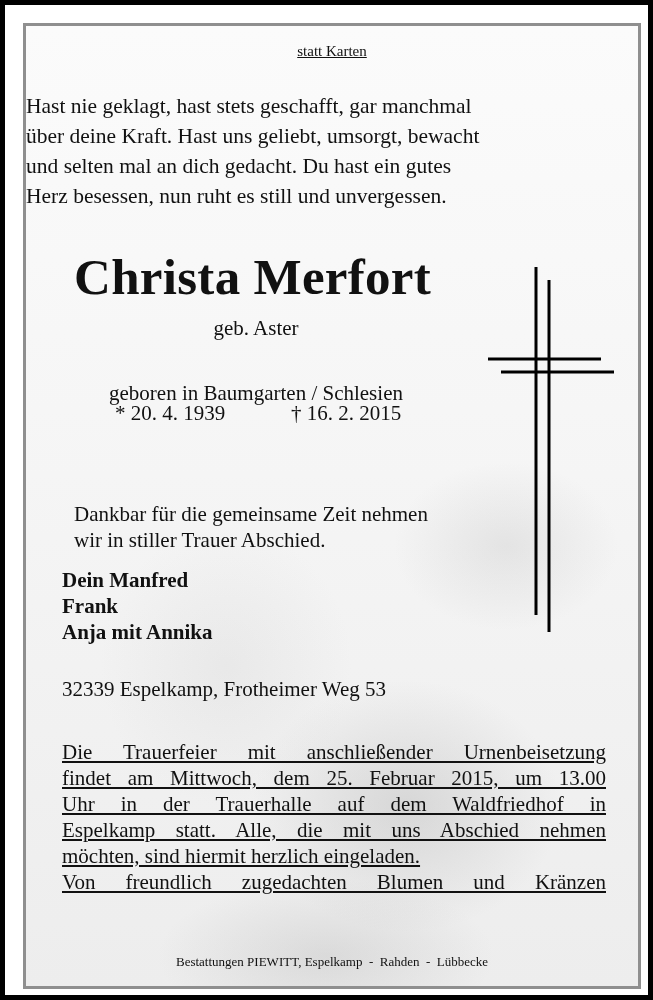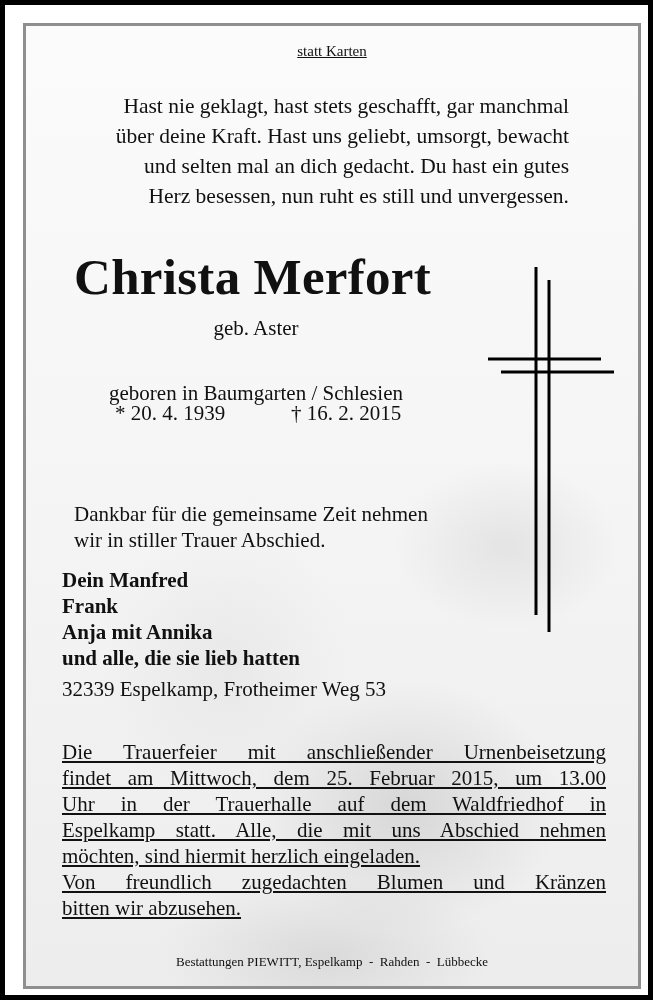--- a/index.html
+++ b/index.html
@@ -26,21 +26,21 @@
         radial-gradient(ellipse 240px 110px at 300px 930px, rgba(160,160,160,0.25), rgba(255,255,255,0) 70%),
         radial-gradient(ellipse 180px 200px at 200px 640px, rgba(190,190,190,0.18), rgba(255,255,255,0) 70%),
         linear-gradient(180deg, #fbfbfb 0%, #f6f6f6 40%, #ededed 100%);
     }
     .abs { position: absolute; }
     .header-note {
       left: 0; width: 612px; top: 17px; text-align: center;
       font-size: 15px; text-decoration: underline;
     }
     .poem {
-      left: 0; width: 543px; top: 65px; text-align: right;
+      left: 0; width: 543px; top: 65px; text-align: left;
       font-size: 21.5px; line-height: 30px;
     }
     .name {
       left: 48px; top: 222px; font-size: 51px; font-weight: bold; letter-spacing: 0.3px;
     }
     .maiden {
       left: 100px; width: 260px; top: 290px; text-align: center; font-size: 21px;
     }
     .birthplace {
       left: 40px; width: 380px; top: 327px; text-align: center; font-size: 21px; margin-top: 28px;
@@ -98,31 +98,29 @@
 
     <div class="abs thanks">
       <div>Dankbar für die gemeinsame Zeit nehmen</div>
       <div>wir in stiller Trauer Abschied.</div>
     </div>
 
     <div class="abs family">
       <div>Dein Manfred</div>
       <div>Frank</div>
       <div>Anja mit Annika</div>
-      <div>und alle, die sie lieb hatten</div>
     </div>
 
     <div class="abs address">32339 Espelkamp, Frotheimer Weg 53</div>
 
     <div class="abs ceremony">
       <p class="just-last">Die Trauerfeier mit anschließender Urnenbeisetzung</p>
       <p class="just-last">findet am Mittwoch, dem 25. Februar 2015, um 13.00</p>
       <p class="just-last">Uhr in der Trauerhalle auf dem Waldfriedhof in</p>
       <p class="just-last">Espelkamp statt. Alle, die mit uns Abschied nehmen</p>
       <p>möchten, sind hiermit herzlich eingeladen.</p>
       <p class="just-last">Von freundlich zugedachten Blumen und Kränzen</p>
-      <p>bitten wir abzusehen.</p>
     </div>
 
     <div class="abs footer" style="white-space: pre;">Bestattungen PIEWITT, Espelkamp  -  Rahden  -  Lübbecke</div>
 
   </div>
 </div>
 
 </body></html>

